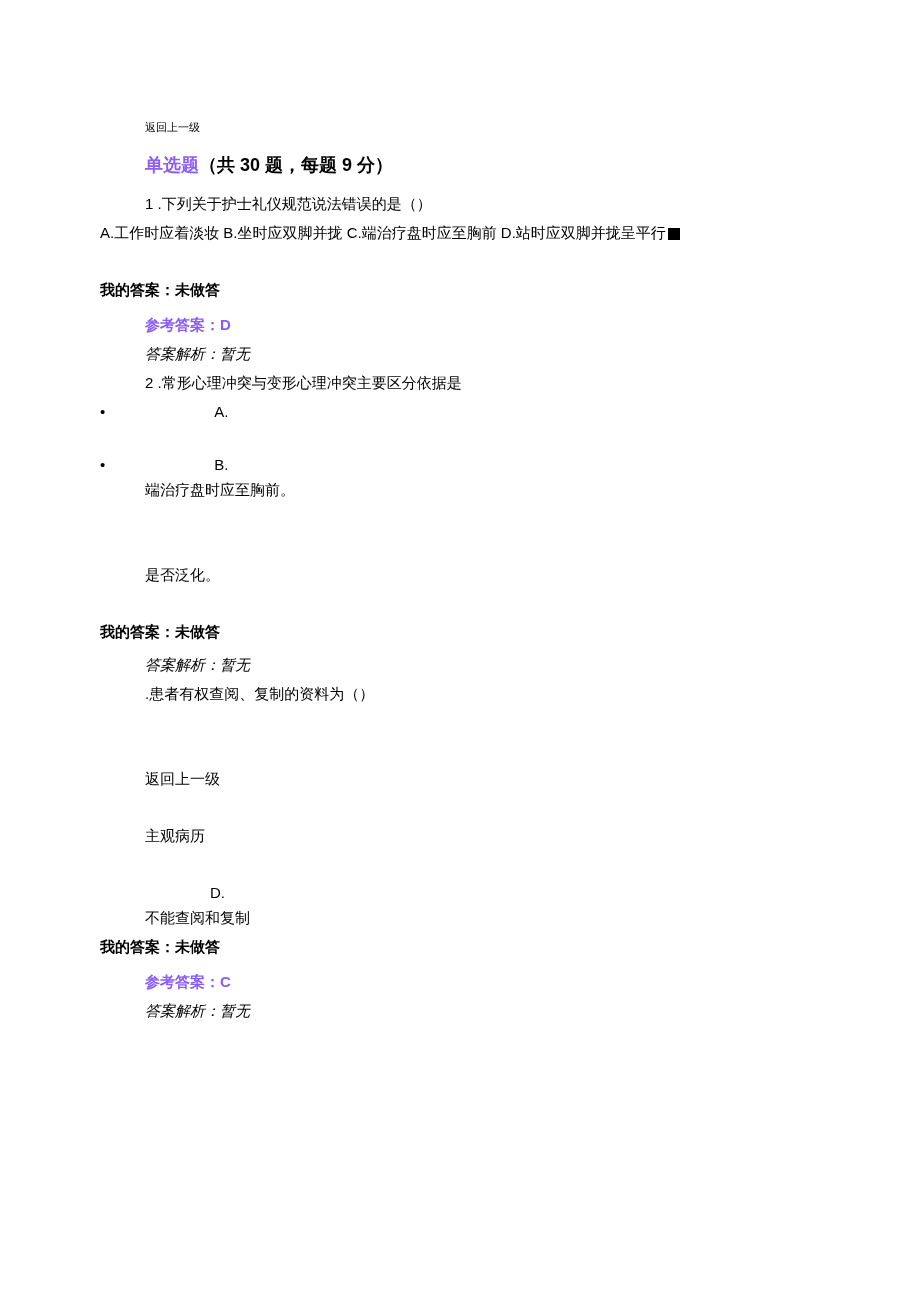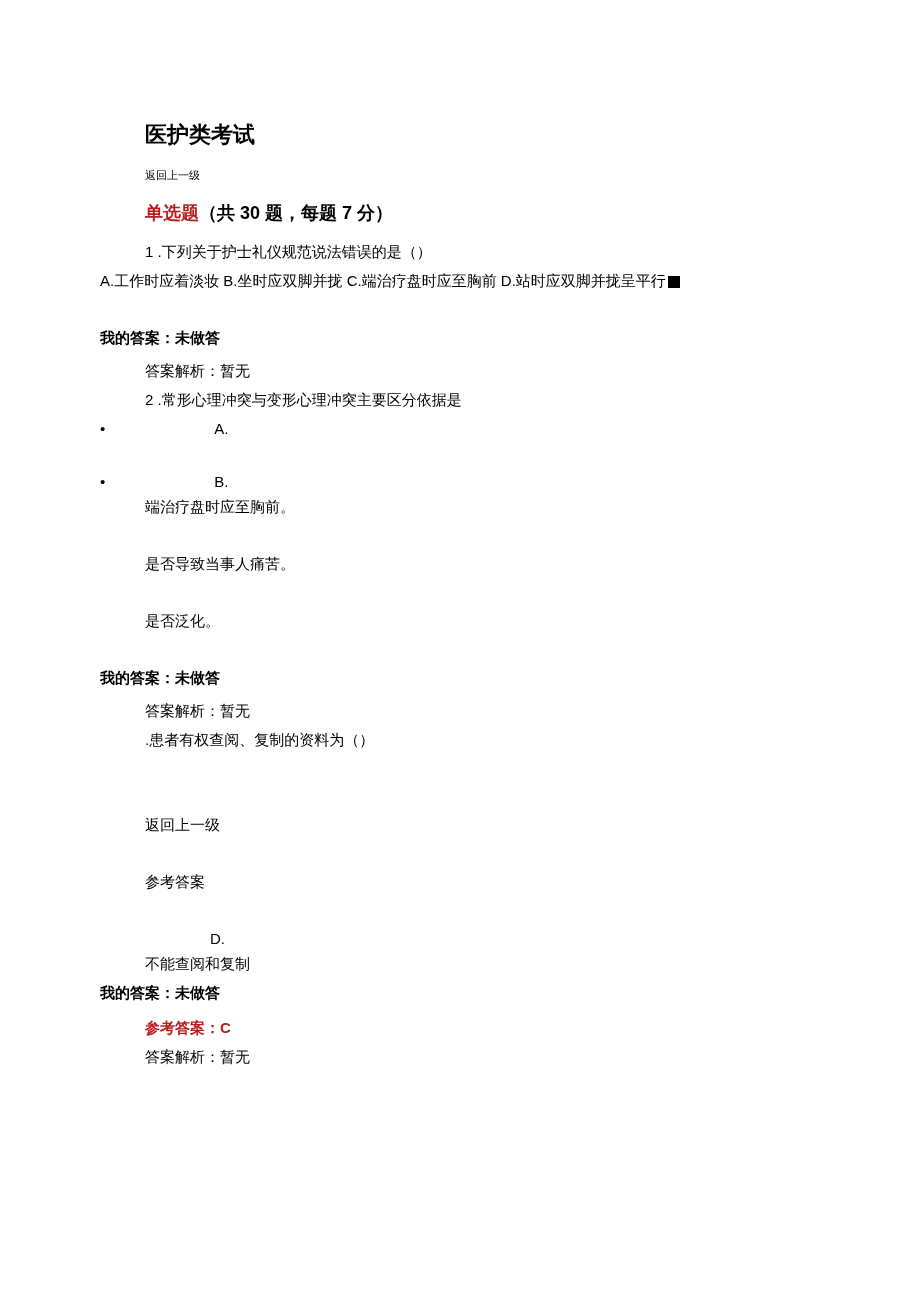--- a/index.html
+++ b/index.html
@@ -25,21 +25,21 @@
     margin-bottom: 18px;
     margin-left: 45px;
   }
   .section-header {
     font-size: 18px;
     font-weight: bold;
     margin-bottom: 18px;
     margin-left: 45px;
   }
   .blue {
-    color: #b91c1c;
+    color: #8b5cf6;
     margin-top: 16px;
   }
   .q-line {
     margin-bottom: 10px;
     margin-left: 45px;
   }
   .full-line {
     margin-bottom: 10px;
     margin-left: 0;
   }
@@ -79,47 +79,50 @@
     margin-bottom: 14px;
   }
   .ref-answer {
     margin-left: 45px;
     font-weight: bold;
     margin-bottom: 10px;
   }
   .explain {
     margin-left: 45px;
     margin-bottom: 10px;
+    font-style: italic;
   }
 </style>
 </head>
 <body>
 
 <div class="page">
 
-  <div class="title">医护类考试</div>
 
   <div class="back">返回上一级</div>
 
   <div class="section-header">
-    <span class="blue">单选题</span><span>（共 30 题，每题 7 分）</span>
+    <span class="blue">单选题</span><span>（共 30 题，每题 9 分）</span>
   </div>
 
   <div class="q-line">
     <span>1</span>
     <span>.下列关于护士礼仪规范说法错误的是（）</span>
   </div>
   <div class="full-line">
     <span>A.工作时应着淡妆 B.坐时应双脚并拢 C.端治疗盘时应至胸前 D.站时应双脚并拢呈平行</span><span class="block-square"></span>
   </div>
 
   <div class="gap"></div>
 
   <div class="my-answer">我的答案：未做答</div>
 
+  <div class="ref-answer blue">
+    <span>参考答案：</span><span>D</span>
+  </div>
 
   <div class="explain">答案解析：暂无</div>
 
   <div class="q-line">
     <span>2</span>
     <span>.常形心理冲突与变形心理冲突主要区分依据是</span>
   </div>
 
   <div class="bullet-row">
     <span class="bullet-dot">•</span>
@@ -129,21 +132,20 @@
   <div class="gap"></div>
 
   <div class="bullet-row">
     <span class="bullet-dot">•</span>
     <span class="bullet-label">B.</span>
   </div>
   <div class="option-line">端治疗盘时应至胸前。</div>
 
   <div class="gap"></div>
 
-  <div class="option-line">是否导致当事人痛苦。</div>
 
   <div class="gap"></div>
 
   <div class="option-line">是否泛化。</div>
 
   <div class="gap"></div>
 
   <div class="my-answer">我的答案：未做答</div>
 
 
@@ -153,21 +155,21 @@
 
   <div class="gap"></div>
 
 
   <div class="gap"></div>
 
   <div class="option-line">返回上一级</div>
 
   <div class="gap"></div>
 
-  <div class="option-line">参考答案</div>
+  <div class="option-line">主观病历</div>
 
   <div class="gap"></div>
 
   <div class="spaced-label">D.</div>
   <div class="option-line">不能查阅和复制</div>
 
   <div class="my-answer">我的答案：未做答</div>
 
   <div class="ref-answer blue">
     <span>参考答案：</span><span>C</span>

